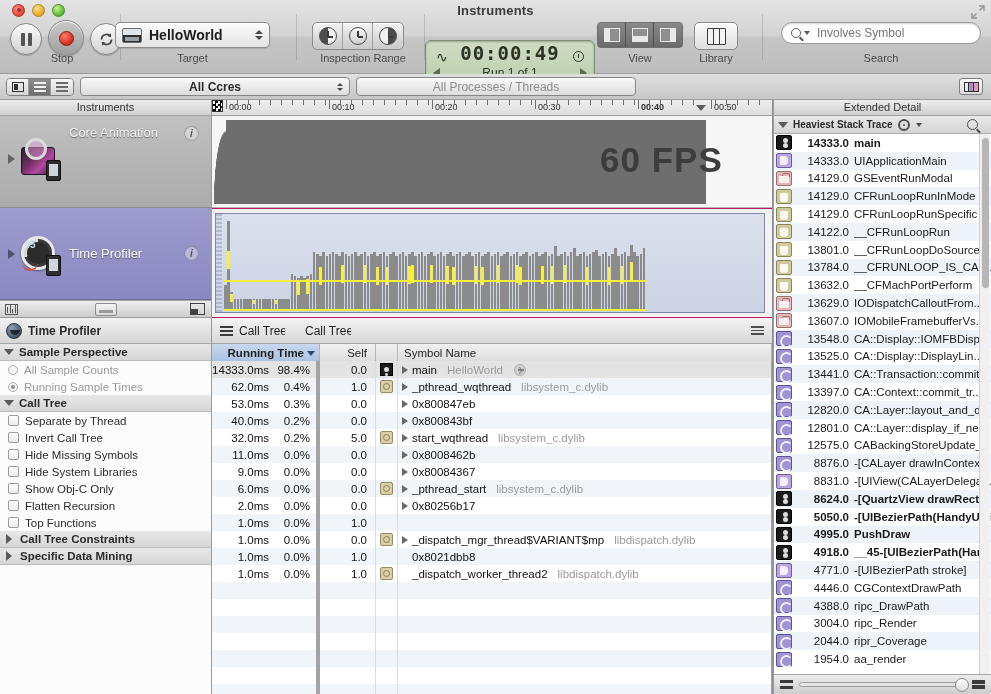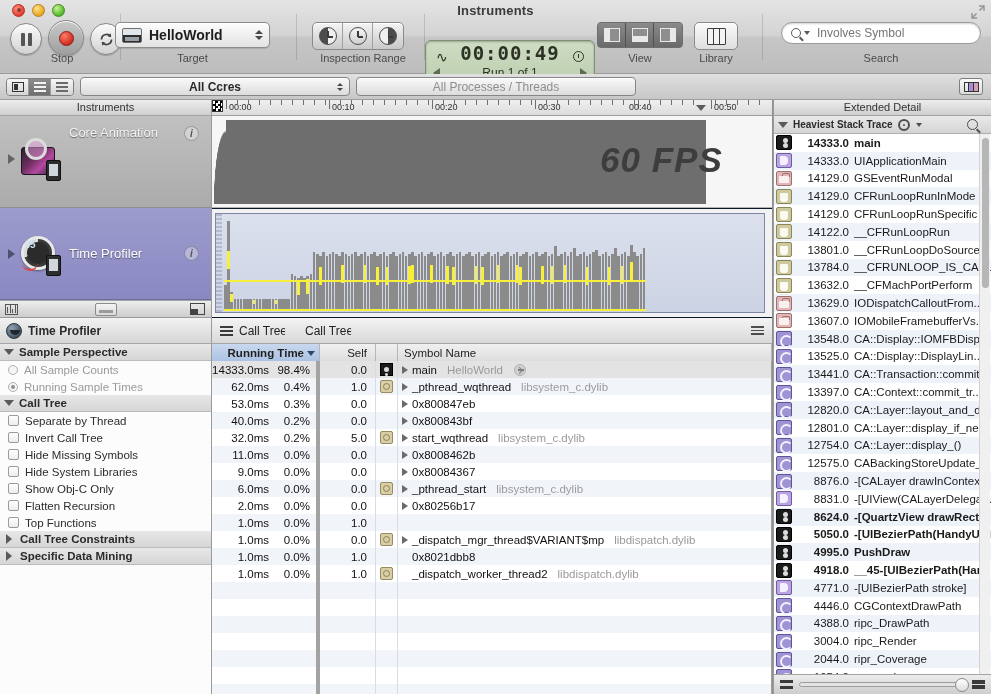--- a/index.html
+++ b/index.html
@@ -216,21 +216,21 @@
 
   
   .ruler { position:absolute; left:212px; top:100px; width:560px; height:16px;
     background:linear-gradient(to bottom,#efefef,#dcdcdc); border-bottom:1px solid #9d9d9d; overflow:hidden; }
   .rtick { position:absolute; top:0; width:1px; background:#6e6e6e; }
   .rlabel { position:absolute; top:2px; font-size:9px; color:#2f2f2f; padding-left:3px; }
   .playhead { position:absolute; left:0; top:0; width:11px; height:12px;
     background:repeating-conic-gradient(#000 0 25%, #fff 0 50%) 0 0/5px 5px; border:1px solid #333; }
 
   .tracks { position:absolute; left:212px; top:116px; width:600px; height:202px;
-    background:#0f172a; overflow:hidden;font-style:italic; }
+    background:#be185d; overflow:hidden; }
   .track-ca { position:absolute; left:0; top:0; width:560px; height:92px;
     background:#f6f6f6; border-bottom:1px solid #b4b4b4; }
   .ca-fill { position:absolute; left:14px; top:4px; width:480px; height:84px;
     background:#6e6e6e; border-radius:0 0 0 0; }
   .ca-fill::before{ content:""; position:absolute; left:-14px; top:0; width:14px; height:84px;
     background:radial-gradient(ellipse at right bottom,#6e6e6e 60%, transparent 62%); }
   .fps { position:absolute; left:388px; top:24px; font-size:35px; font-weight:bold;
     color:#3d3d3d; letter-spacing:1px; }
 
   .track-tp { position:absolute; left:0; top:93px; width:560px; height:108px; background:#f2f2f2; }
@@ -601,21 +601,21 @@
     <span class="rtick" style="left:334px; height:5px;"></span>
       <span class="rtick" style="left:345px; height:5px;"></span>
     <span class="rtick" style="left:356px; height:5px;"></span>
       <span class="rtick" style="left:367px; height:5px;"></span>
     <span class="rtick" style="left:378px; height:5px;"></span>
       <span class="rtick" style="left:389px; height:5px;"></span>
     <span class="rtick" style="left:400px; height:5px;"></span>
       <span class="rtick" style="left:411px; height:5px;"></span>
     <span class="rtick" style="left:422px; height:5px;"></span>
     <span class="rtick" style="left:426px; height:9px;"></span>
-      <span class="rlabel" style="left:414px;">00:40</span>
+      <span class="rlabel" style="left:426px;font-weight:bold;">00:40</span>
     <span class="rtick" style="left:437px; height:5px;"></span>
       <span class="rtick" style="left:448px; height:5px;"></span>
     <span class="rtick" style="left:459px; height:5px;"></span>
       <span class="rtick" style="left:470px; height:5px;"></span>
     <span class="rtick" style="left:481px; height:5px;"></span>
     <span style="position:absolute;left:484px;top:5px;width:0;height:0;border-left:5px solid transparent;border-right:5px solid transparent;border-top:6px solid #5d5d5d;"></span>
     <span class="rtick" style="left:503px; height:5px;"></span>
     <span class="rtick" style="left:499px; height:9px;"></span>
       <span class="rlabel" style="left:499px;">00:50</span>
     <span class="rtick" style="left:514px; height:5px;"></span>
@@ -1205,25 +1205,20 @@
       </div>
       <div class="ed-row alt">
         <span class="ed-ic ca"></span>
         <span class="ed-val">12820.0</span>
         <span class="ed-sym">CA::Layer::layout_and_d...</span>
       </div>
       <div class="ed-row">
         <span class="ed-ic ca"></span>
         <span class="ed-val">12801.0</span>
         <span class="ed-sym">CA::Layer::display_if_ne...</span>
-      </div>
-      <div class="ed-row alt">
-        <span class="ed-ic ca"></span>
-        <span class="ed-val">12754.0</span>
-        <span class="ed-sym">CA::Layer::display_()</span>
       </div>
       <div class="ed-row">
         <span class="ed-ic ca"></span>
         <span class="ed-val">12575.0</span>
         <span class="ed-sym">CABackingStoreUpdate_</span>
       </div>
       <div class="ed-row alt">
         <span class="ed-ic ca"></span>
         <span class="ed-val">8876.0</span>
         <span class="ed-sym">-[CALayer drawInContext:]</span>

